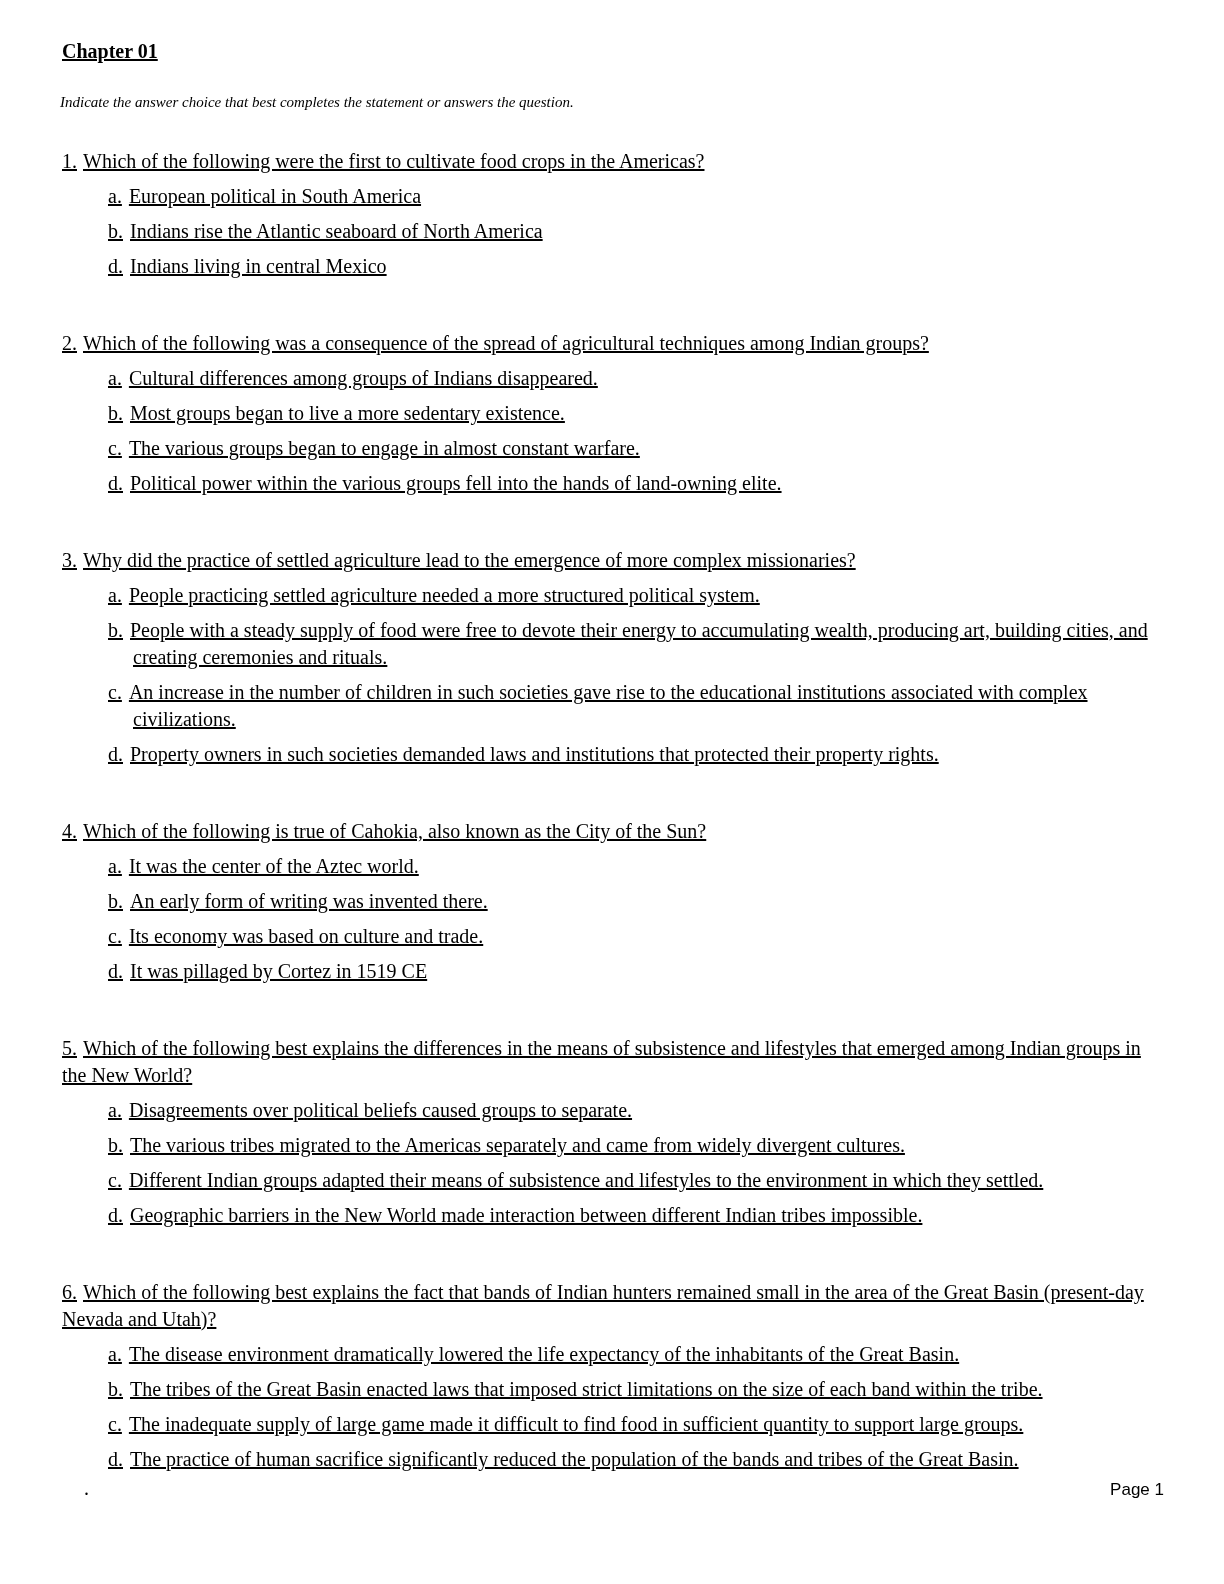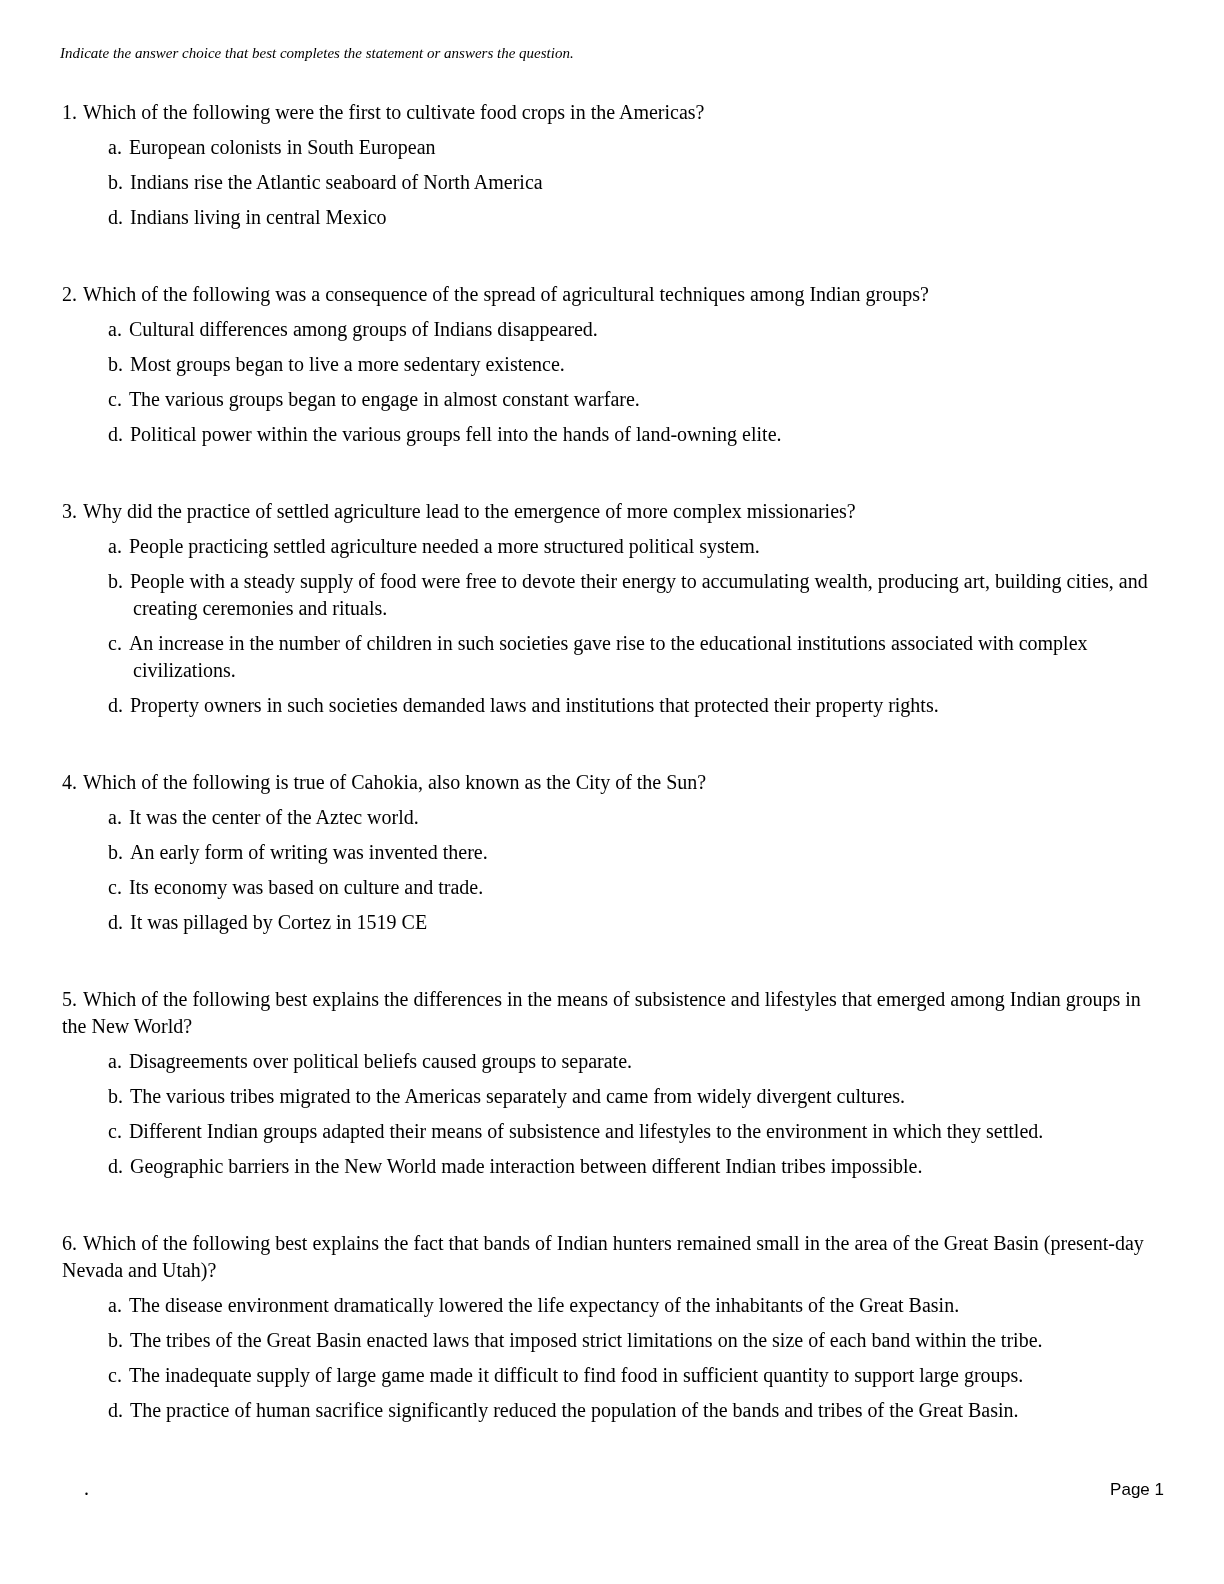--- a/index.html
+++ b/index.html
@@ -26,20 +26,21 @@
     margin: 0 0 26px 2px;
   }
   .instruction {
     font-style: italic;
     font-size: 15px;
     margin: 0 0 32px 0;
     line-height: 27px;
   }
   .question-block {
     margin: 4px 0 50px 0;
+    text-decoration: underline;
   }
   .q-text {
     margin: 0 0 4px 2px;
     line-height: 27px;
   }
   .q-num {
     margin-right: 6px;
   }
   .option {
     margin: 8px 0 8px 48px;
@@ -61,26 +62,27 @@
     right: 60px;
     top: 1480px;
     font-family: "Liberation Sans", sans-serif;
     font-size: 17px;
   }
 </style>
 </head>
 <body>
 
 <div class="content">
+  <h1 class="doc-title">Chapter 01</h1>
   <p class="instruction">Indicate the answer choice that best completes the statement or answers the question.</p>
   <div>
   <div class="question-block">
     <p class="q-text"><span class="q-num">1.</span><span>Which of the following were the first to cultivate food crops in the Americas?</span></p>
     <div>
-  <p class="option"><span class="opt-label">a.</span><span>European colonists in South European</span></p>
+  <p class="option"><span class="opt-label">a.</span><span>European political in South America</span></p>
 
   <p class="option"><span class="opt-label">b.</span><span>Indians rise the Atlantic seaboard of North America</span></p>
 
 
   <p class="option"><span class="opt-label">d.</span><span>Indians living in central Mexico</span></p>
 </div>
   </div>
 
   <div class="question-block">
     <p class="q-text"><span class="q-num">2.</span><span>Which of the following was a consequence of the spread of agricultural techniques among Indian groups?</span></p>

